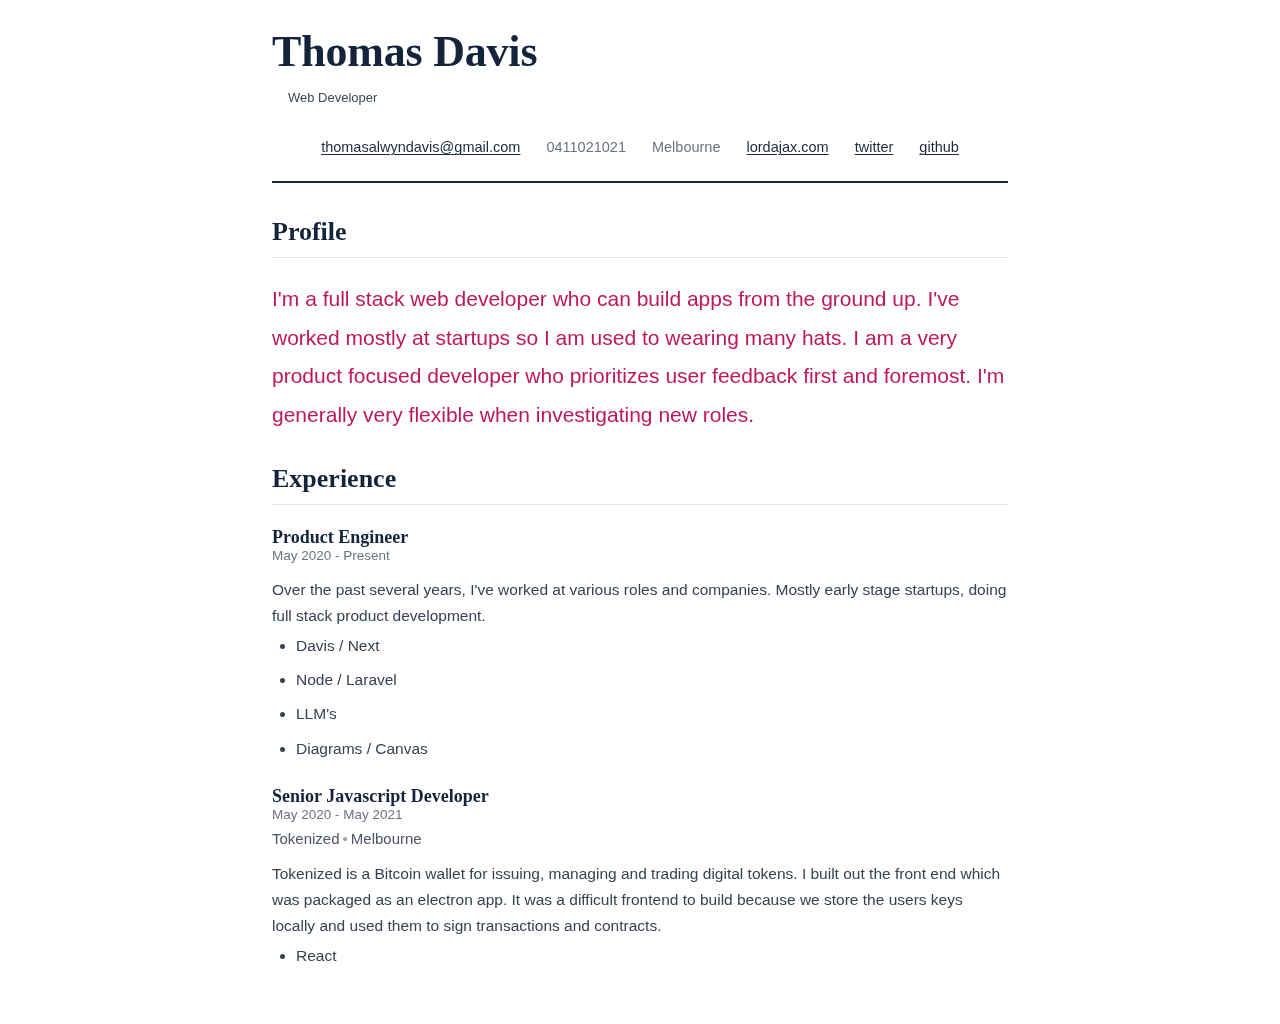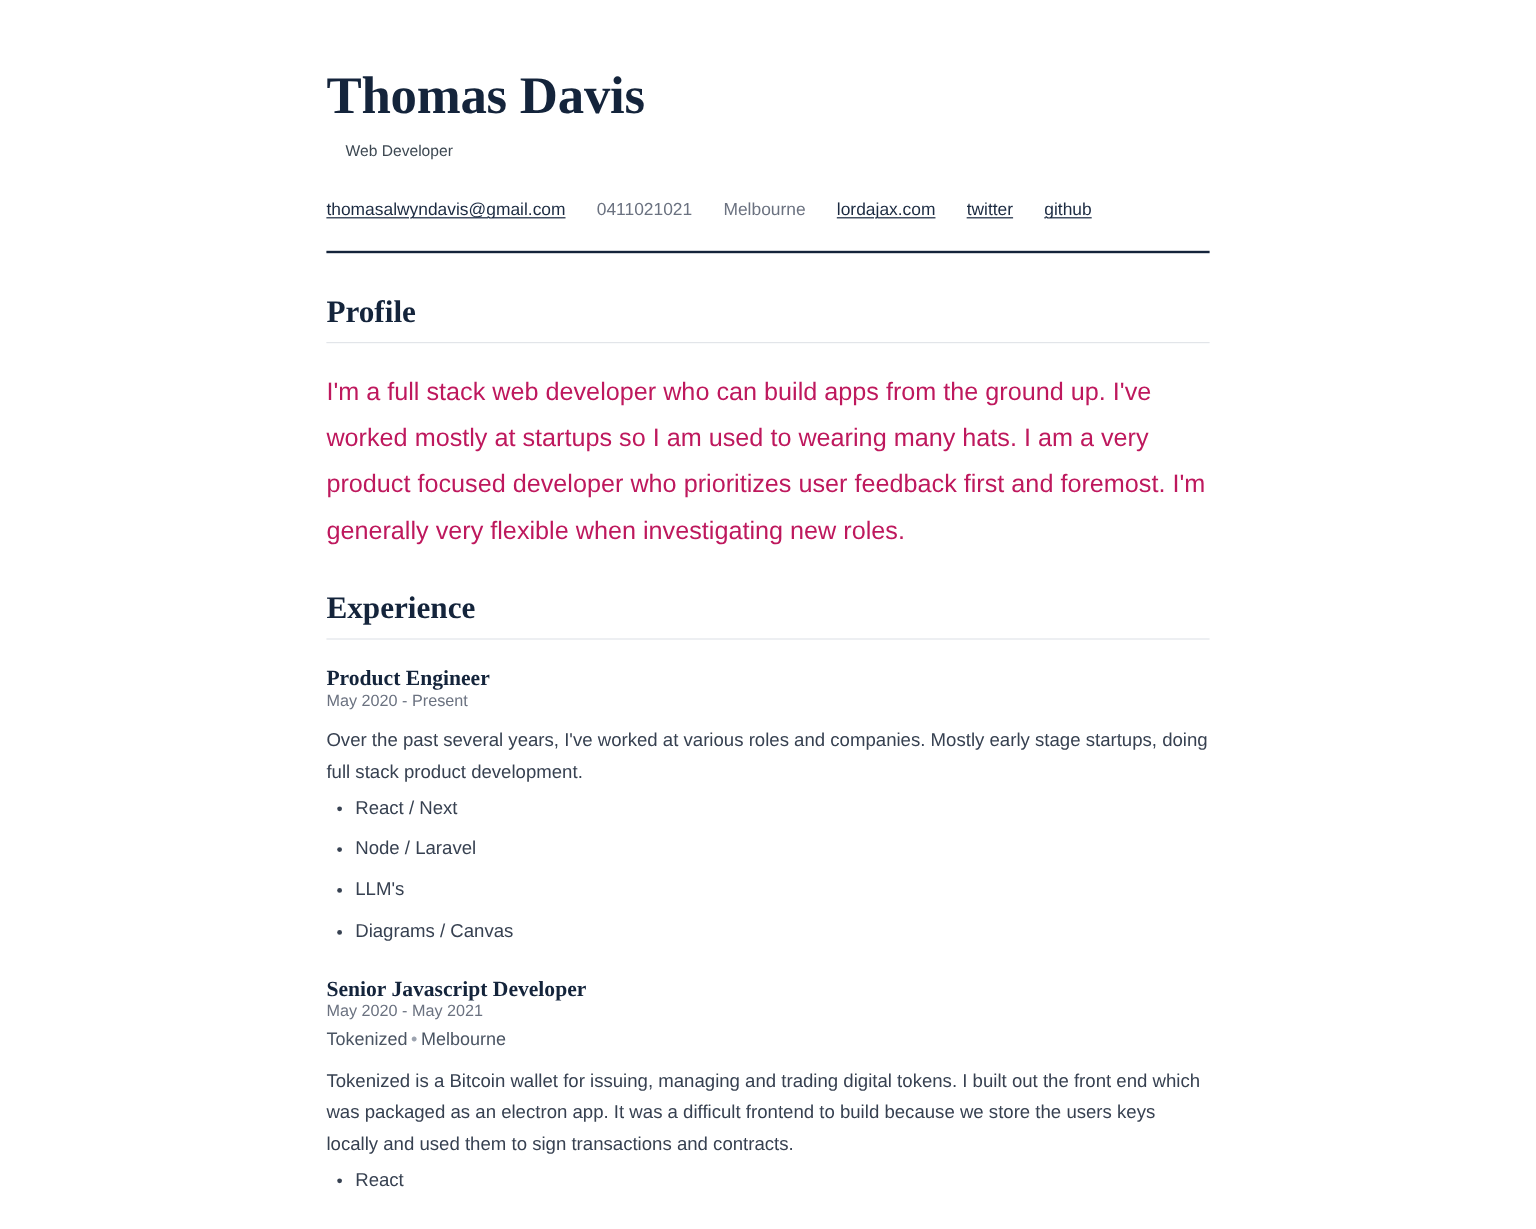--- a/index.html
+++ b/index.html
@@ -11,21 +11,21 @@
     background: #ffffff;
   }
   body {
     font-family: "Liberation Sans", sans-serif;
     color: #333333;
     overflow: hidden;
   }
   .page {
     width: 736px;
     margin: 0 auto;
-    padding-top: 56px;
+    padding-top: 28px;
   }
   .name {
     font-family: "Liberation Serif", serif;
     font-weight: bold;
     font-size: 44px;
     line-height: 1.1;
     color: #14243b;
     margin: 0 0 14px 0;
     letter-spacing: -0.2px;
   }
@@ -33,20 +33,21 @@
     font-size: 13px;
     color: #3d4852;
     margin: 0 0 34px 16px;
   }
   .contact-row {
     display: flex;
     align-items: baseline;
     gap: 0;
     font-size: 14.5px;
     margin-bottom: 26px;
+    justify-content: center;
   }
   .contact-item { margin-right: 26px; white-space: nowrap; }
   .contact-item:last-child { margin-right: 0; }
   .contact-link {
     color: #1b2a41;
     text-decoration: underline;
     text-underline-offset: 2px;
     text-decoration-thickness: 1px;
   }
   .contact-plain { color: #6b7280; }
@@ -143,21 +144,21 @@
     <h2 class="section-title">Experience</h2>
     <hr class="section-rule">
 
     <div class="job">
       <div class="job-head">
         <span class="job-title">Product Engineer</span>
         <span class="job-dates">May 2020 - Present</span>
       </div>
       <p class="job-desc">Over the past several years, I've worked at various roles and companies. Mostly early stage startups, doing full stack product development.</p>
       <ul class="bullets">
-        <li>React / Next</li>
+        <li>Davis / Next</li>
         <li>Node / Laravel</li>
         <li>LLM's</li>
         <li>Diagrams / Canvas</li>
       </ul>
     </div>
 
     <div class="job">
       <div class="job-head">
         <span class="job-title">Senior Javascript Developer</span>
         <span class="job-dates">May 2020 - May 2021</span>

